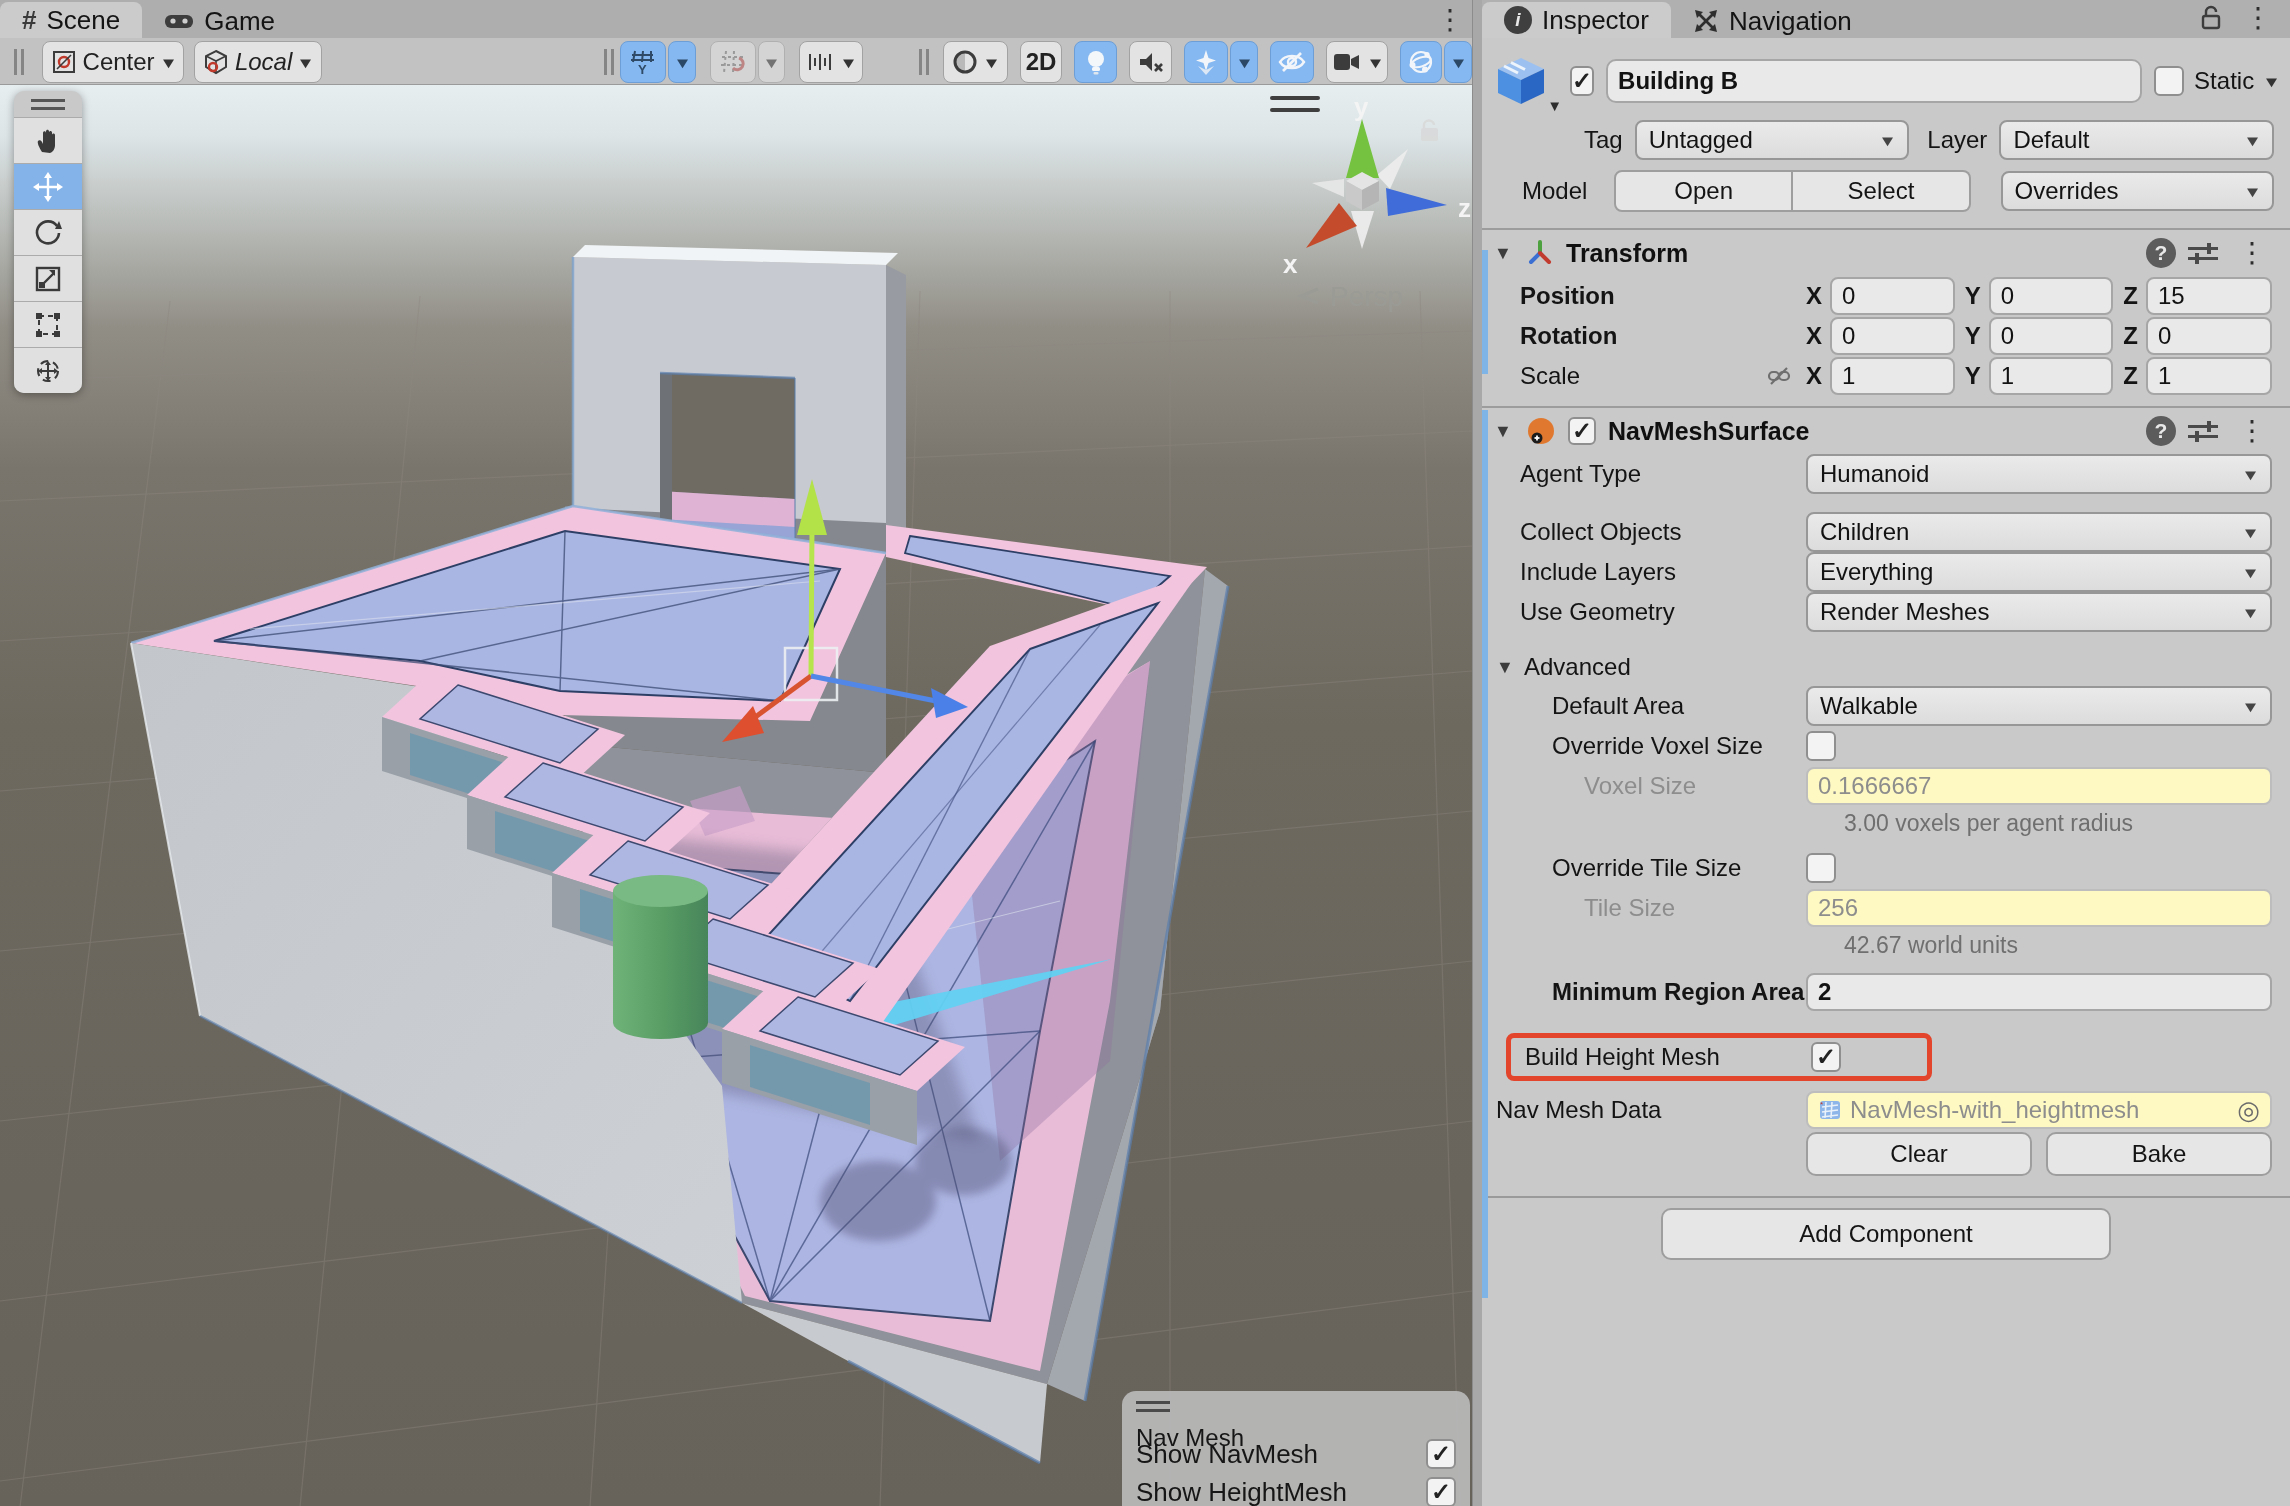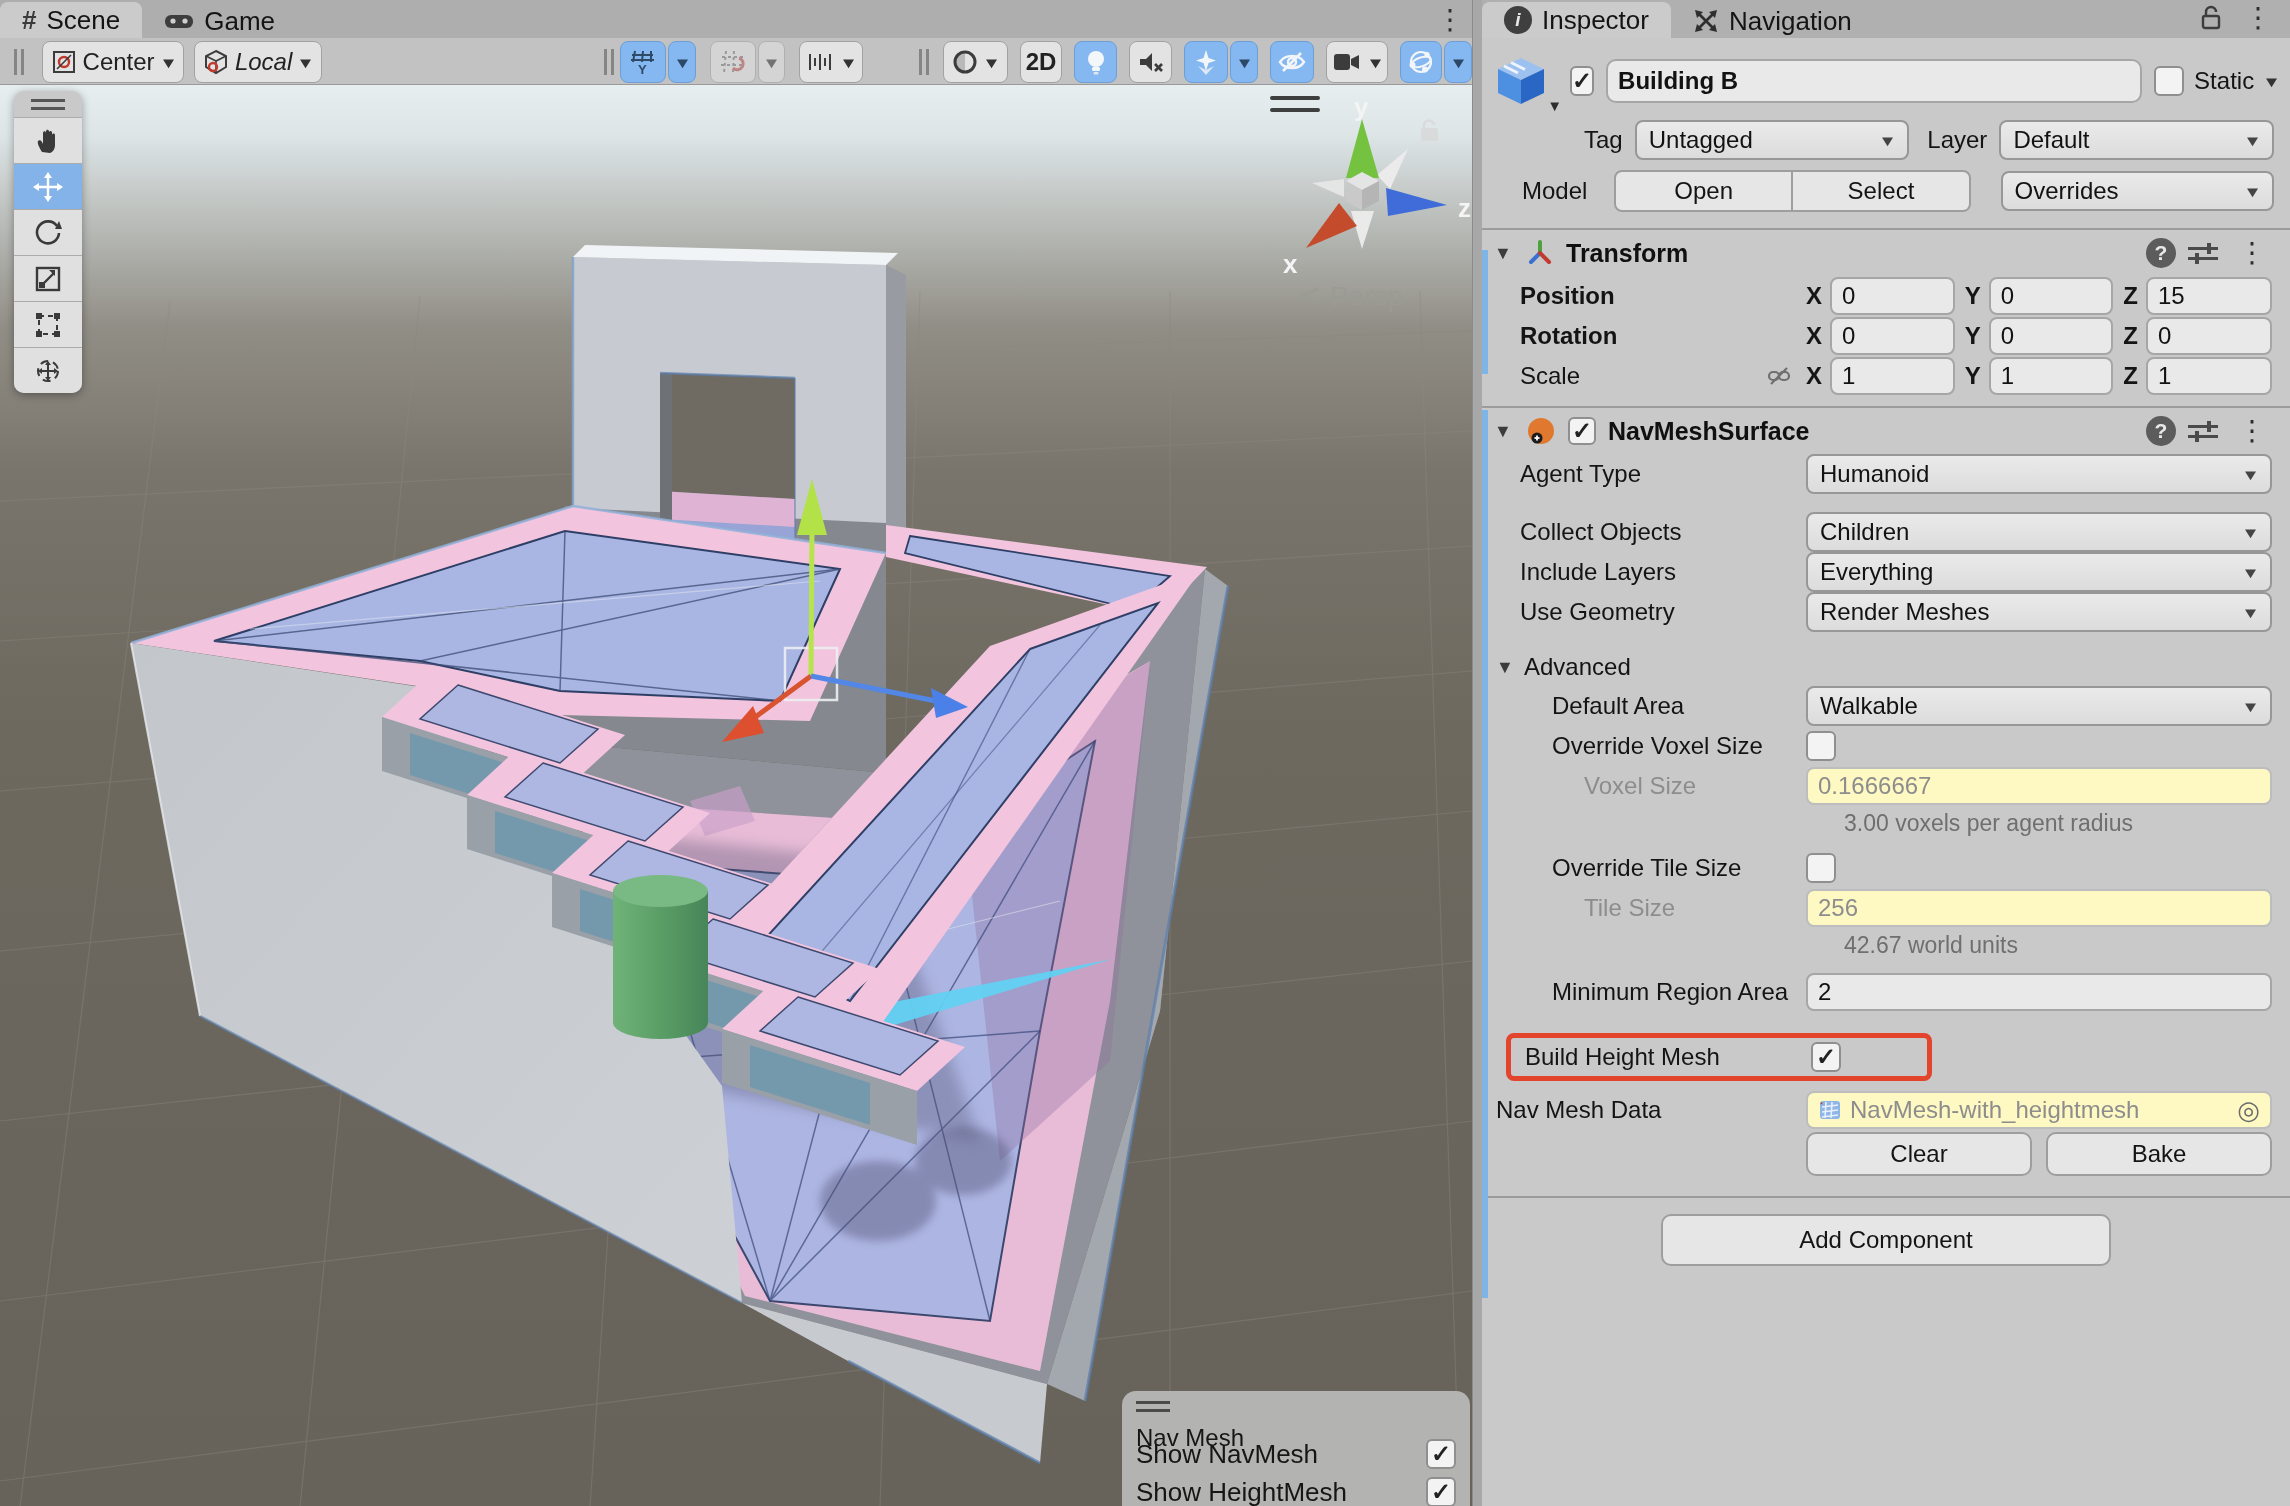--- a/index.html
+++ b/index.html
@@ -84,21 +84,21 @@
   .prow .dropdown,.prow .field{flex:1;}
   .axis-group{flex:1;display:flex;align-items:center;gap:8px;}
   .axis{font-size:24px;font-weight:bold;color:#141414;}
   .helper{font-size:23px;color:#6f6f6f;padding-left:362px;height:34px;display:flex;align-items:center;}
   .bold{font-weight:bold;}
   .red-outline{display:flex;align-items:center;border:5px solid #e2452c;border-radius:8px;
                padding:4px 86px 4px 10px;margin-left:24px;margin-top:38px;}
   .red-outline .lbl{flex:0 0 286px;padding-left:4px;}
   .objfield{flex:1;display:flex;align-items:center;gap:8px;}
   .picker{font-size:26px;color:#6b6b6b;margin-left:auto;}
-  #addcomp-area{border-top:2px solid #9a9a9a;margin-top:22px;padding-top:16px;display:flex;justify-content:center;}
+  #addcomp-area{border-top:2px solid #9a9a9a;margin-top:22px;padding-top:10px;display:flex;justify-content:center;}
   
   svg.ic{display:block;}
 </style>
 </head>
 <body>
 
 <div id="app">
 
   <div id="scene-panel">
     <div class="tabbar">
@@ -808,21 +808,21 @@
               <span class="checkbox empty">✓</span>
             </div>
         </div>
         <div class="prow">
           <span class="lbl ind2" style="color:#8d8d8d;">Tile Size</span>
           <div class="val">
               <div class="field disabled">256</div>
             </div>
         </div>
         <div class="helper">42.67 world units</div>
-        <div class="prow" style="margin-top:10px;">
+        <div class="prow" style="margin-top:10px;font-weight:bold;">
           <span class="lbl ind1">Minimum Region Area</span>
           <div class="val">
               <div class="field">2</div>
             </div>
         </div>
         <div style="height:52px;display:flex;align-items:center;">
           <div class="red-outline">
             <span class="lbl">Build Height Mesh</span>
             <span class="checkbox">✓</span>
           </div>

